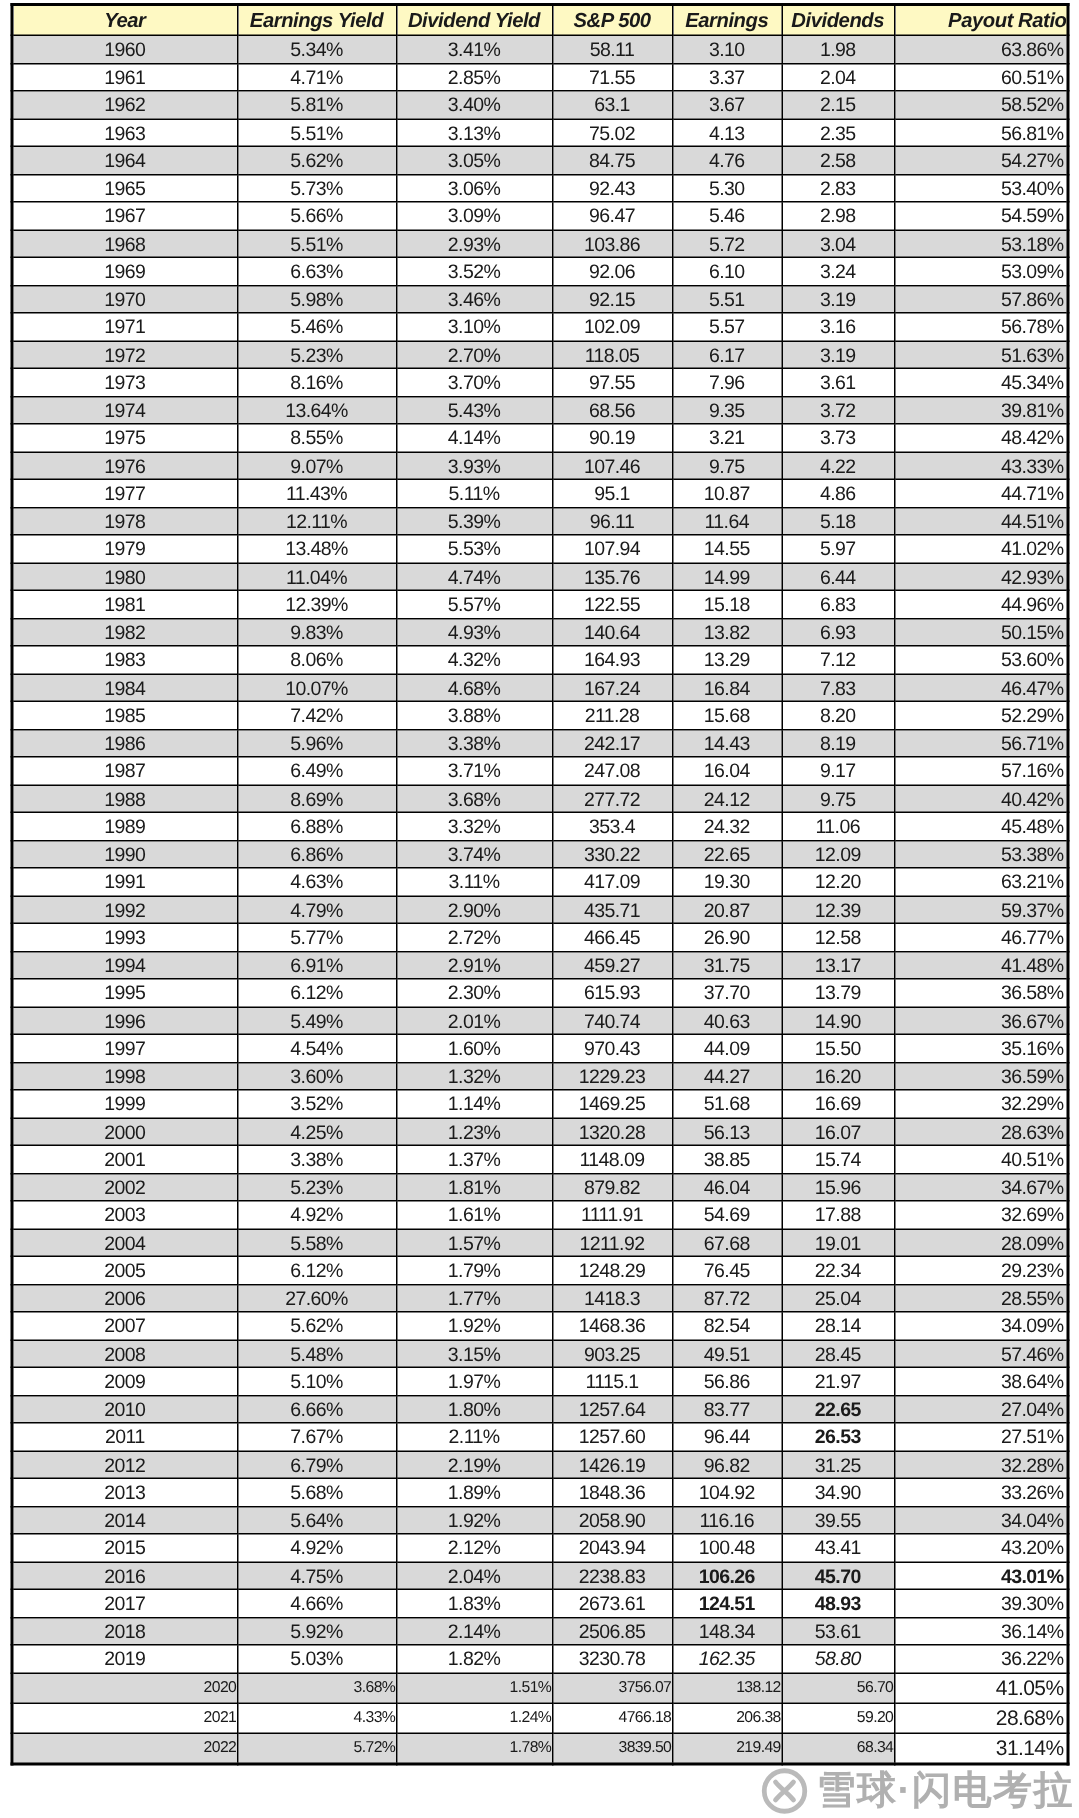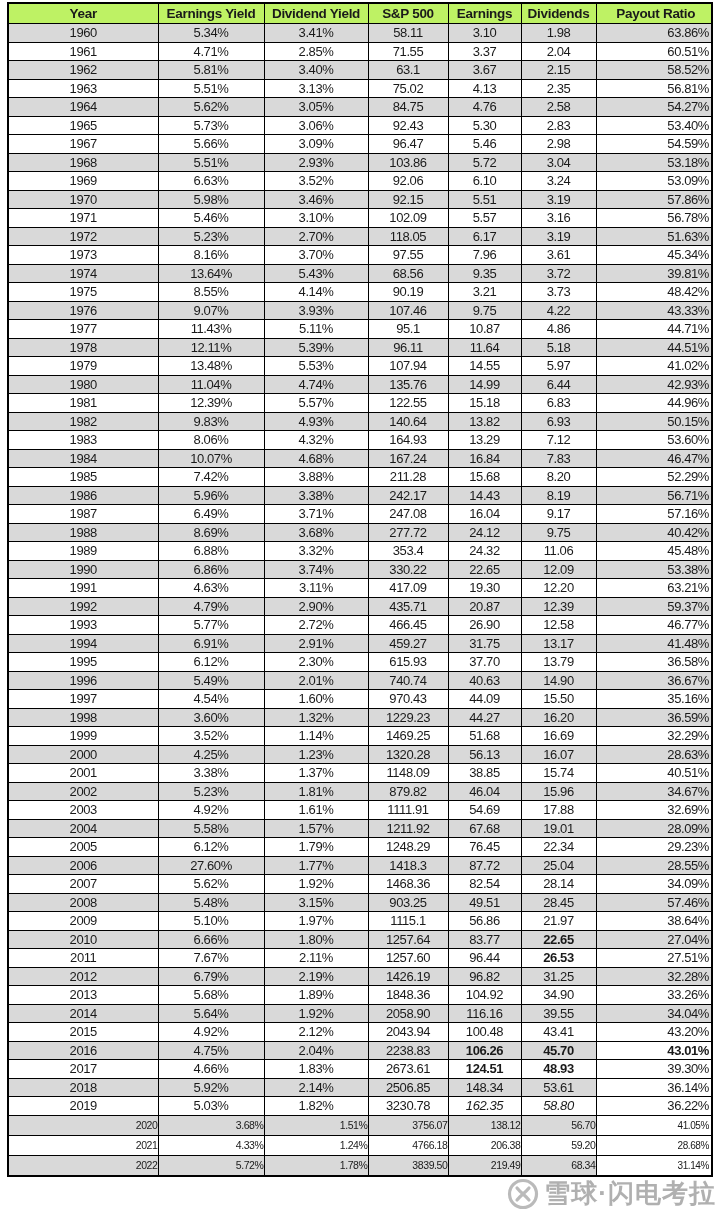--- a/index.html
+++ b/index.html
@@ -13,37 +13,37 @@
     border-collapse:collapse; table-layout:fixed;
     border:2px solid #000;
   }
   #sp500 th, #sp500 td {
     border:1px solid #000;
     padding:0; margin:0;
     white-space:nowrap; overflow:hidden;
     color:#1a1a1a;
   }
   #sp500 th {
-    font-weight:bold; 
+    font-weight:bold; font-style:italic;
     font-size:13.5px; height:19px;
-    text-align:center; background:#bef264;
+    text-align:center; background:#fef9c3;
     letter-spacing:-0.3px;
   }
-  #sp500 th.l { text-align:center; padding-left:4px; }
+  #sp500 th.l { text-align:right; padding-left:4px; }
   #sp500 td {
     font-size:13px; height:17.5px;
     text-align:center; letter-spacing:-0.4px;
     background:#ffffff;
   }
   #sp500 tr.stripe td { background:#d9d9d9; }
   #sp500 td.r { text-align:right; padding-right:2px; }
   #sp500 td.bold { font-weight:bold; }
   #sp500 td.italic { font-style:italic; }
   #sp500 tr.small td { font-size:10.5px; height:19px;text-align:right; }
-  #sp500 tr.small td.r { font-size:10px;padding-left:40px; }
+  #sp500 tr.small td.r { font-size:14px;padding-left:40px; }
   #sp500 td.pw { background:#ffffff !important; }
   .watermark {
     position:absolute; right:3px; bottom:1px; z-index:5;
     display:flex; align-items:center; gap:5px;
     color:rgba(145,145,145,0.72);
     font-size:26px; font-weight:bold; letter-spacing:1px;
     text-shadow:0 0 2px rgba(255,255,255,0.8);
     pointer-events:none;
   }
   .watermark svg { display:block; opacity:0.78; }

